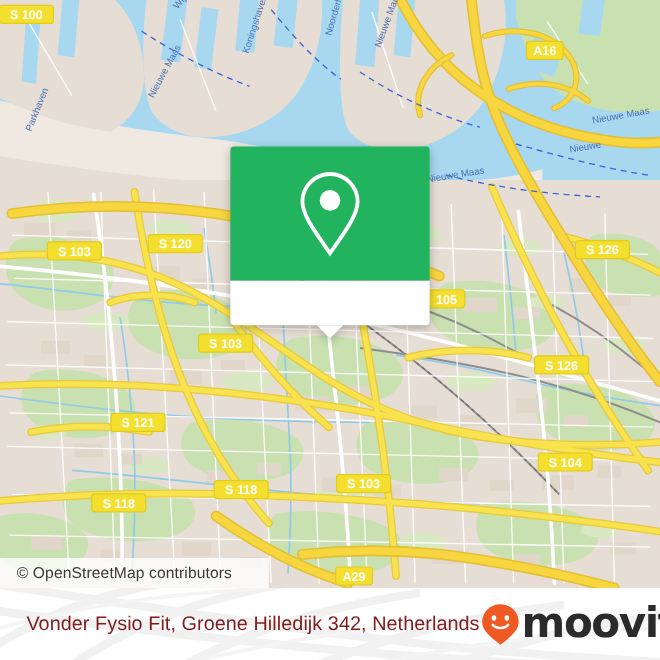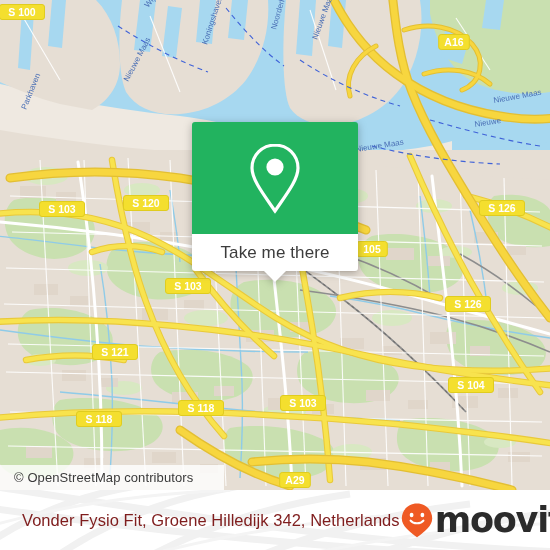--- a/index.html
+++ b/index.html
@@ -471,21 +471,20 @@
   </div>
 
   <div id="popup">
     <div id="popup-header" style="background: rgb(34, 179, 95);">
       <svg width="62" height="74" viewBox="0 0 62 74">
         <path d="M31 4 C18.3 4 8 14.3 8 27 C8 39 20 54 31 70 C42 54 54 39 54 27 C54 14.3 43.7 4 31 4 Z" fill="none" stroke="#ffffff" stroke-width="3.2"></path>
         <circle cx="31" cy="26" r="8.6" fill="#ffffff"></circle>
       </svg>
     </div>
     <div id="popup-body">
-      <span id="popup-label">Take me there</span>
       <div id="popup-tail"></div>
     </div>
   </div>
 
   <div id="footer">
     <svg id="footer-watermark" viewBox="0 0 550 60">
       <rect x="0" y="0" width="550" height="60" fill="#ffffff"></rect>
       <g stroke="#f1f1f1" fill="none" stroke-width="7">
         <path d="M-10,52 C40,20 90,2 150,-6"></path>
         <path d="M60,64 C110,30 170,8 240,-4"></path>

